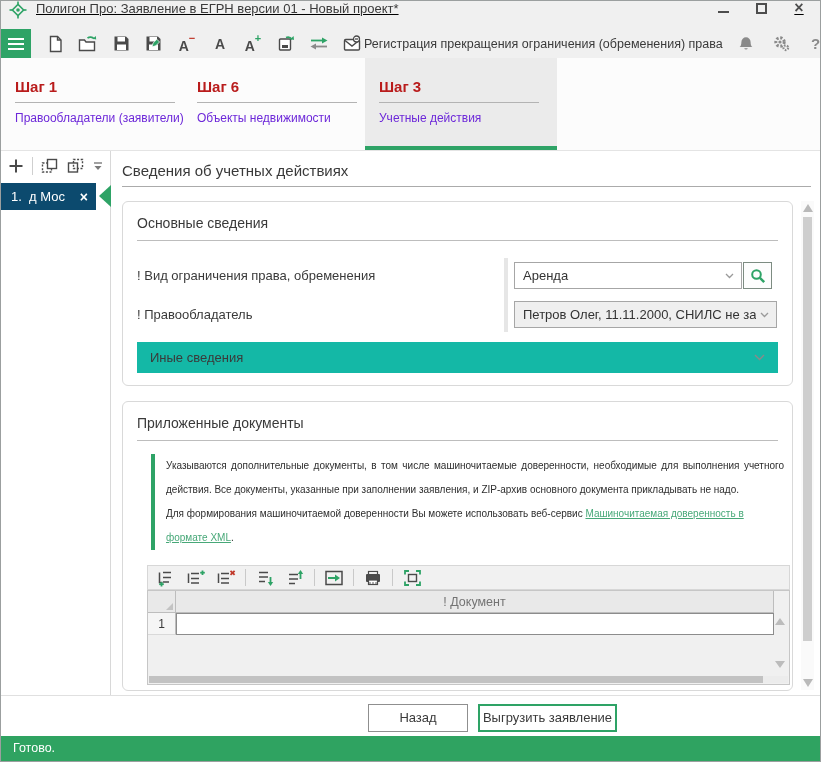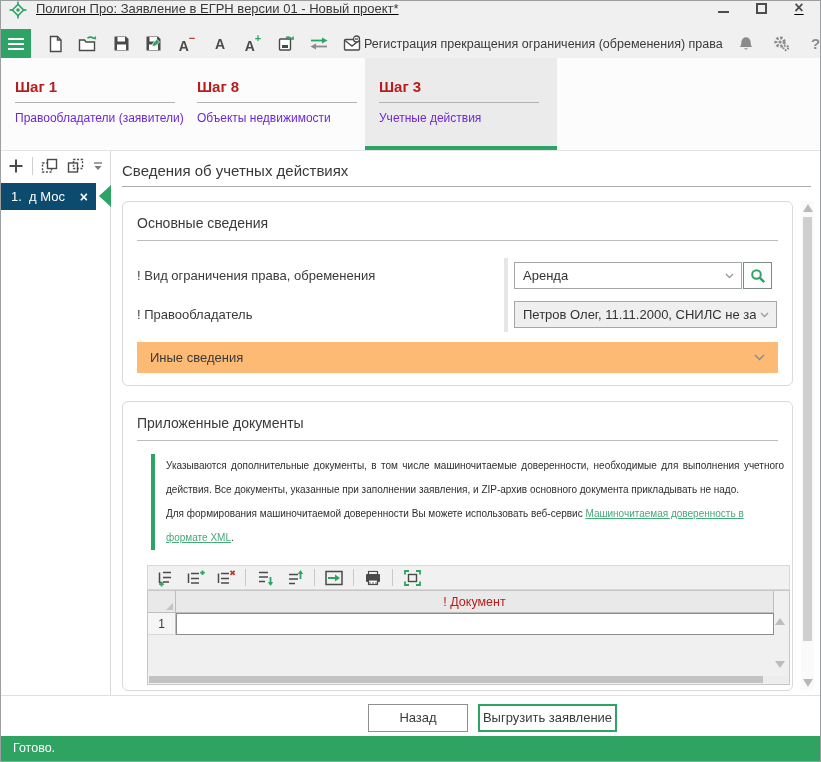--- a/index.html
+++ b/index.html
@@ -60,37 +60,37 @@
 
   .colsep{position:absolute;left:381px;top:56px;width:4px;height:74px;background:#e6e6e6;}
   .f-label{position:absolute;left:14px;font-size:13px;color:#3a3a3a;line-height:27px;white-space:nowrap;}
   .lbl1{top:60px;} .lbl2{top:99px;}
   .combo{position:absolute;height:27px;border:1px solid #a6a6a6;background:#fff;display:flex;align-items:center;font-size:13px;color:#333;}
   .combo .val{margin-left:8px;white-space:nowrap;overflow:hidden;flex:1;}
   .combo .chev{margin:0 7px 0 4px;flex:none;display:flex;}
   .combo1{left:391px;top:60px;width:228px;}
   .combo2{left:391px;top:99px;width:263px;background:#efefef;}
   .search-btn{position:absolute;left:620px;top:60px;width:29px;height:27px;border:1px solid#7d8c82;background:#fdfdfd;display:flex;align-items:center;justify-content:center;}
-  .subsection{position:absolute;left:14px;top:140px;width:641px;height:31px;background:#fdba74;display:flex;align-items:center;font-size:13px;color:#3a3a3a;}
+  .subsection{position:absolute;left:14px;top:140px;width:641px;height:31px;background:#14b8a6;display:flex;align-items:center;font-size:13px;color:#3a3a3a;}
   .subsection .t{margin-left:13px;}
   .subsection .chev{margin-left:auto;margin-right:13px;display:flex;}
 
   .info{position:absolute;left:28px;top:52px;width:633px;border-left:4px solid #2ea366;padding-left:11px;font-size:10px;line-height:24px;color:#2e2e2e;}
   .info .p1{text-align:justify;}
   .info a{color:#47a878;text-decoration:underline;}
 
   .gridbar{position:absolute;left:24px;top:163px;width:643px;height:25px;background:#f1f1f1;border:1px solid #d7d7d7;display:flex;align-items:center;gap:8px;padding:0 7px;}
   .gbtn{width:22px;height:20px;display:flex;align-items:center;justify-content:center;}
   .gsep{width:1px;height:17px;background:#c9c9c9;}
 
   .dtable{position:absolute;left:24px;top:188px;width:643px;height:95px;background:#f0f0f0;border:1px solid #c6c6c6;}
   .trow{display:flex;height:22px;}
   .corner{width:28px;background:#e9e9e9;border-right:1px solid #bdbdbd;border-bottom:1px solid #bdbdbd;position:relative;flex:none;}
   .corner i{position:absolute;right:2px;bottom:2px;width:0;height:0;border-left:7px solid transparent;border-bottom:7px solid #c3c3c3;}
-  .th{width:598px;background:#e9e9e9;border-right:1px solid #bdbdbd;border-bottom:1px solid #bdbdbd;font-size:12.5px;color:#b91c1c;display:flex;align-items:center;justify-content:center;flex:none;}
+  .th{width:598px;background:#e9e9e9;border-right:1px solid #bdbdbd;border-bottom:1px solid #bdbdbd;font-size:12.5px;color:#737373;display:flex;align-items:center;justify-content:center;flex:none;}
   .rownum{width:28px;background:#f5f5f5;border-right:1px solid #bdbdbd;border-bottom:1px solid #d9d9d9;font-size:12px;color:#3a3a3a;display:flex;align-items:center;justify-content:center;flex:none;}
   .tcell{width:598px;background:#fff;border:1px solid #8c8c8c;flex:none;}
   .tcell input{width:100%;height:100%;border:none;outline:none;background:transparent;font-family:"Liberation Sans",sans-serif;font-size:13px;padding:0 4px;}
   .rail-up,.rail-down{position:absolute;right:4px;width:0;height:0;border-left:5px solid transparent;border-right:5px solid transparent;}
   .rail-up{top:27px;border-bottom:7px solid #bcbcbc;}
   .rail-down{bottom:16px;border-top:7px solid #bcbcbc;}
   .hscroll{position:absolute;left:1px;right:1px;bottom:1px;height:7px;background:#ececec;}
   .hthumb{position:absolute;left:0;top:0;height:7px;width:614px;background:#c2c2c2;}
 
   .vscroll{position:absolute;left:800px;top:50px;width:13px;height:489px;background:#fafafa;}
@@ -223,21 +223,21 @@
     </div>
   </div>
 
   <div class="tabstrip">
     <div class="tab">
       <div class="tab-title">Шаг 1</div>
       <div class="tab-underline"></div>
       <div class="tab-sub">Правообладатели (заявители)</div>
     </div>
     <div class="tab">
-      <div class="tab-title">Шаг 8</div>
+      <div class="tab-title">Шаг 6</div>
       <div class="tab-underline"></div>
       <div class="tab-sub">Объекты недвижимости</div>
     </div>
     <div class="tab active">
       <div class="tab-title">Шаг 3</div>
       <div class="tab-underline"></div>
       <div class="tab-sub">Учетные действия</div>
     </div>
   </div>
 

